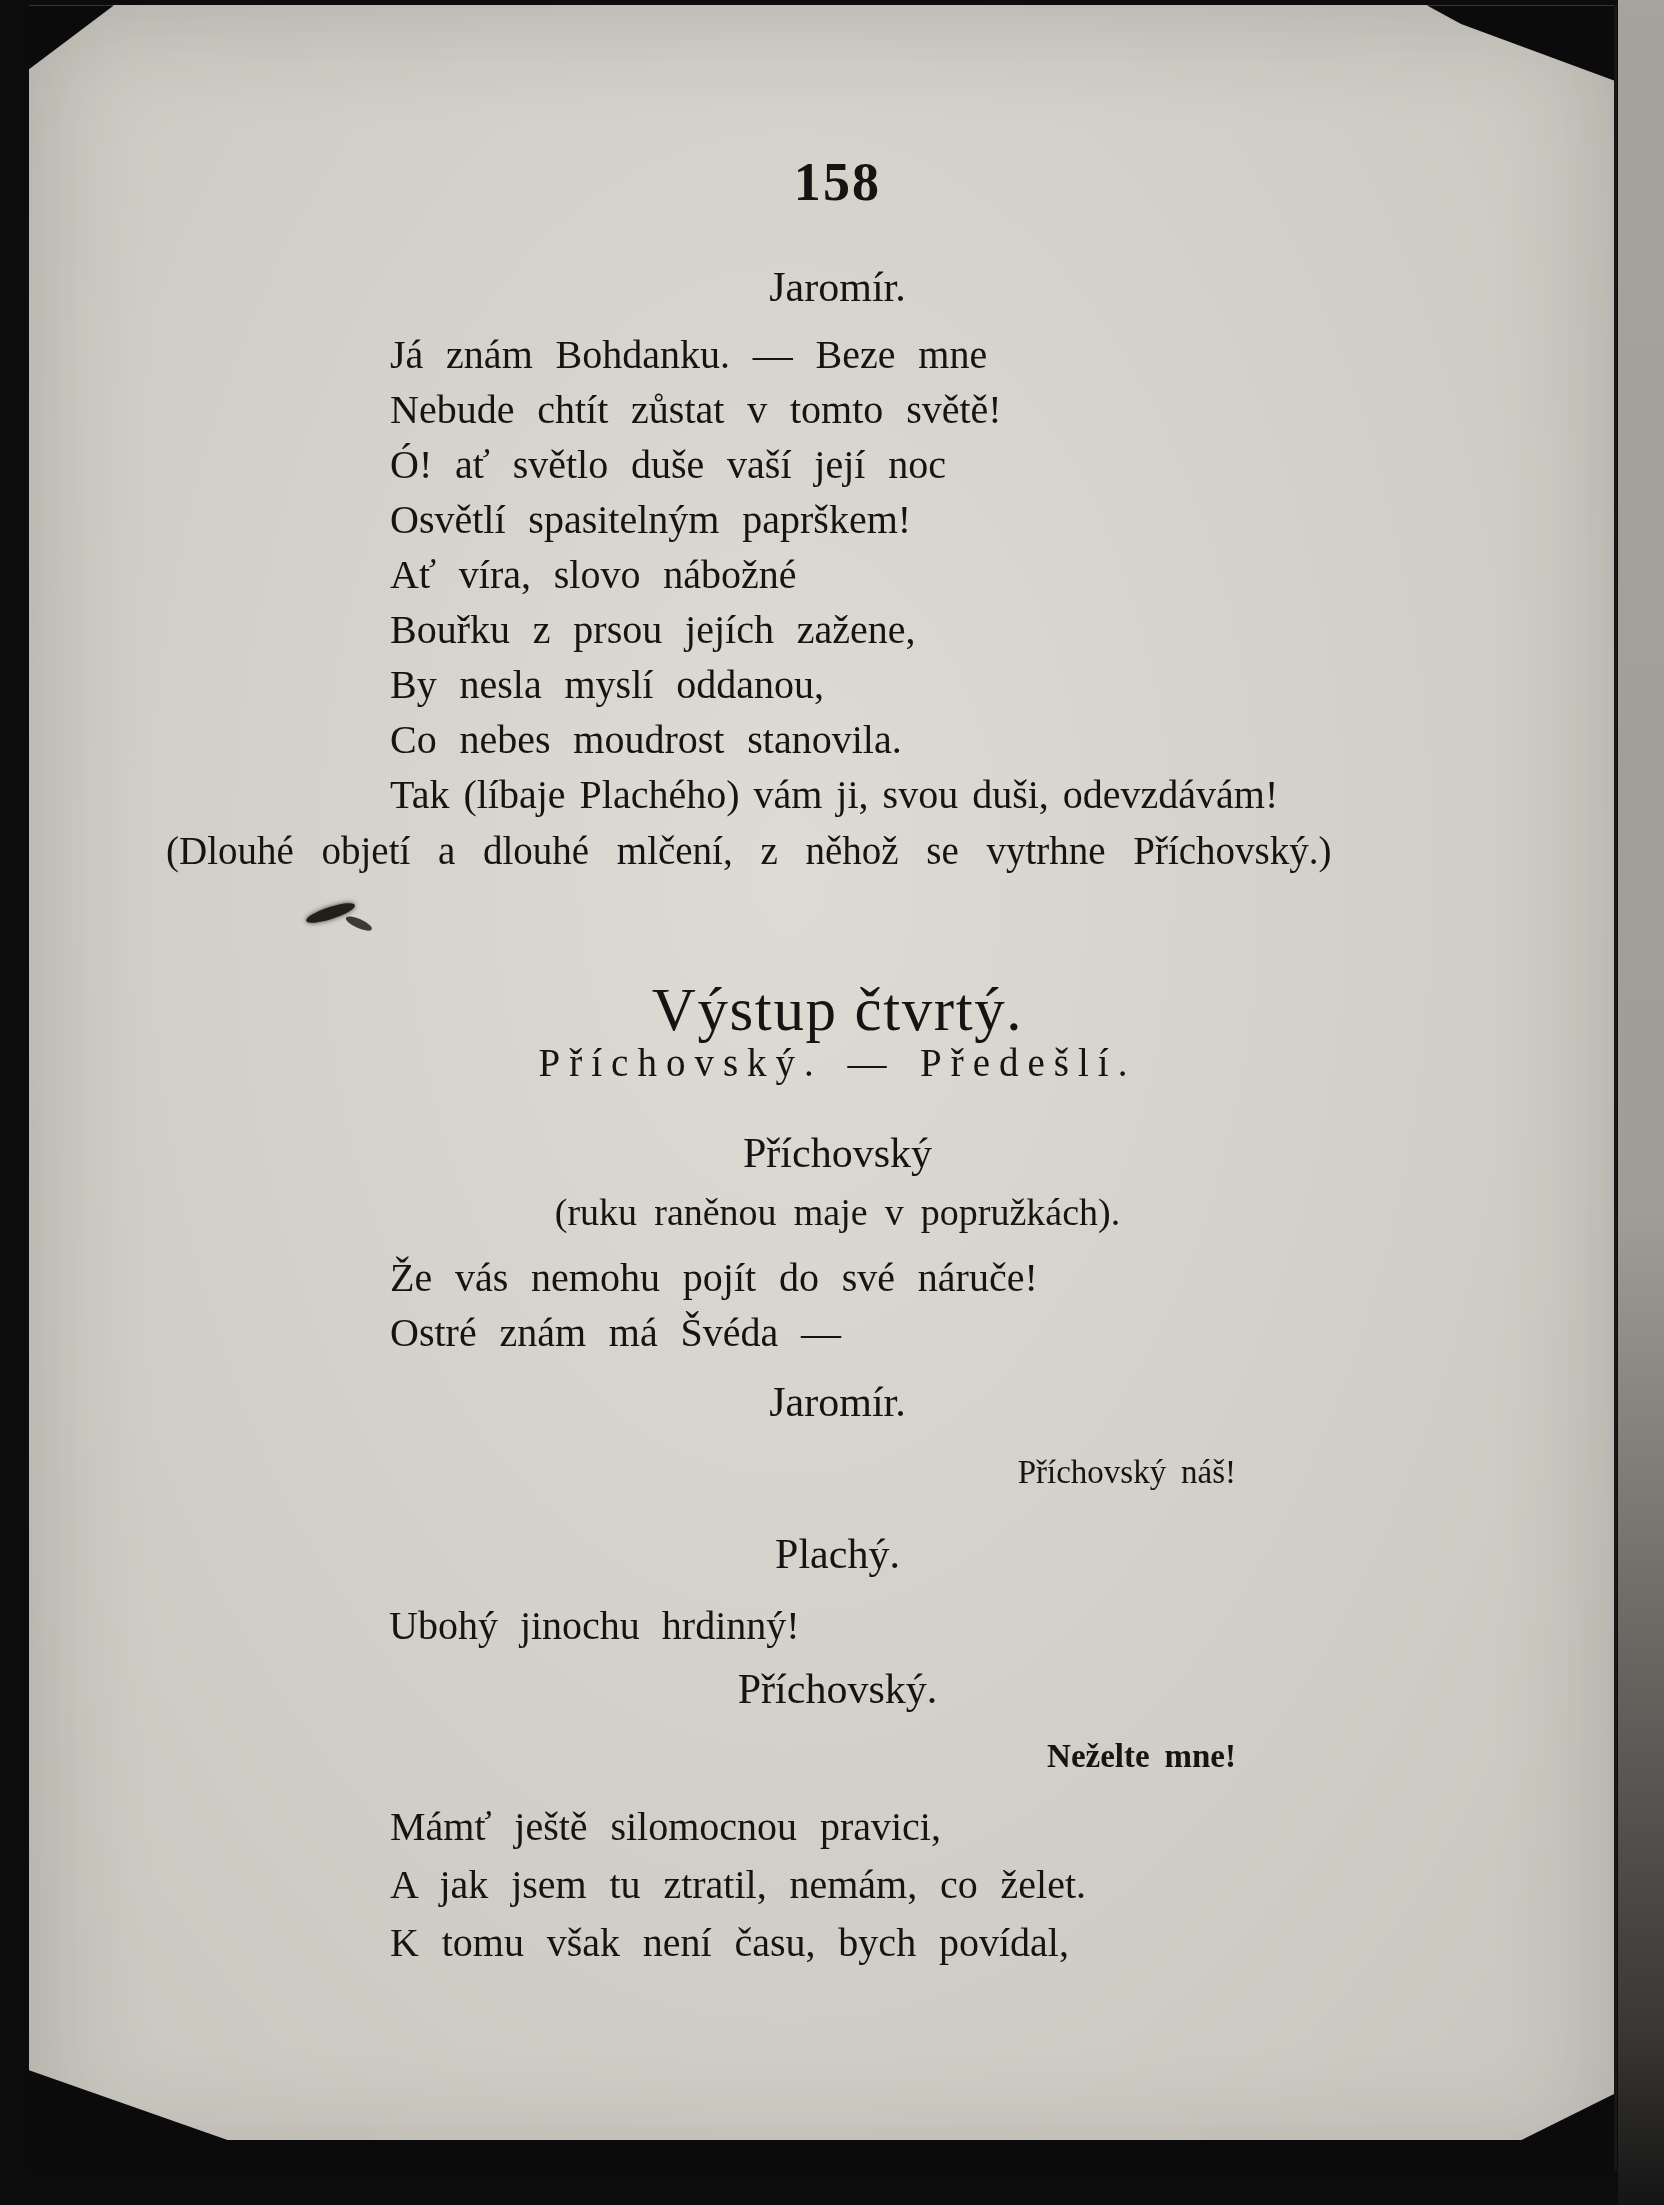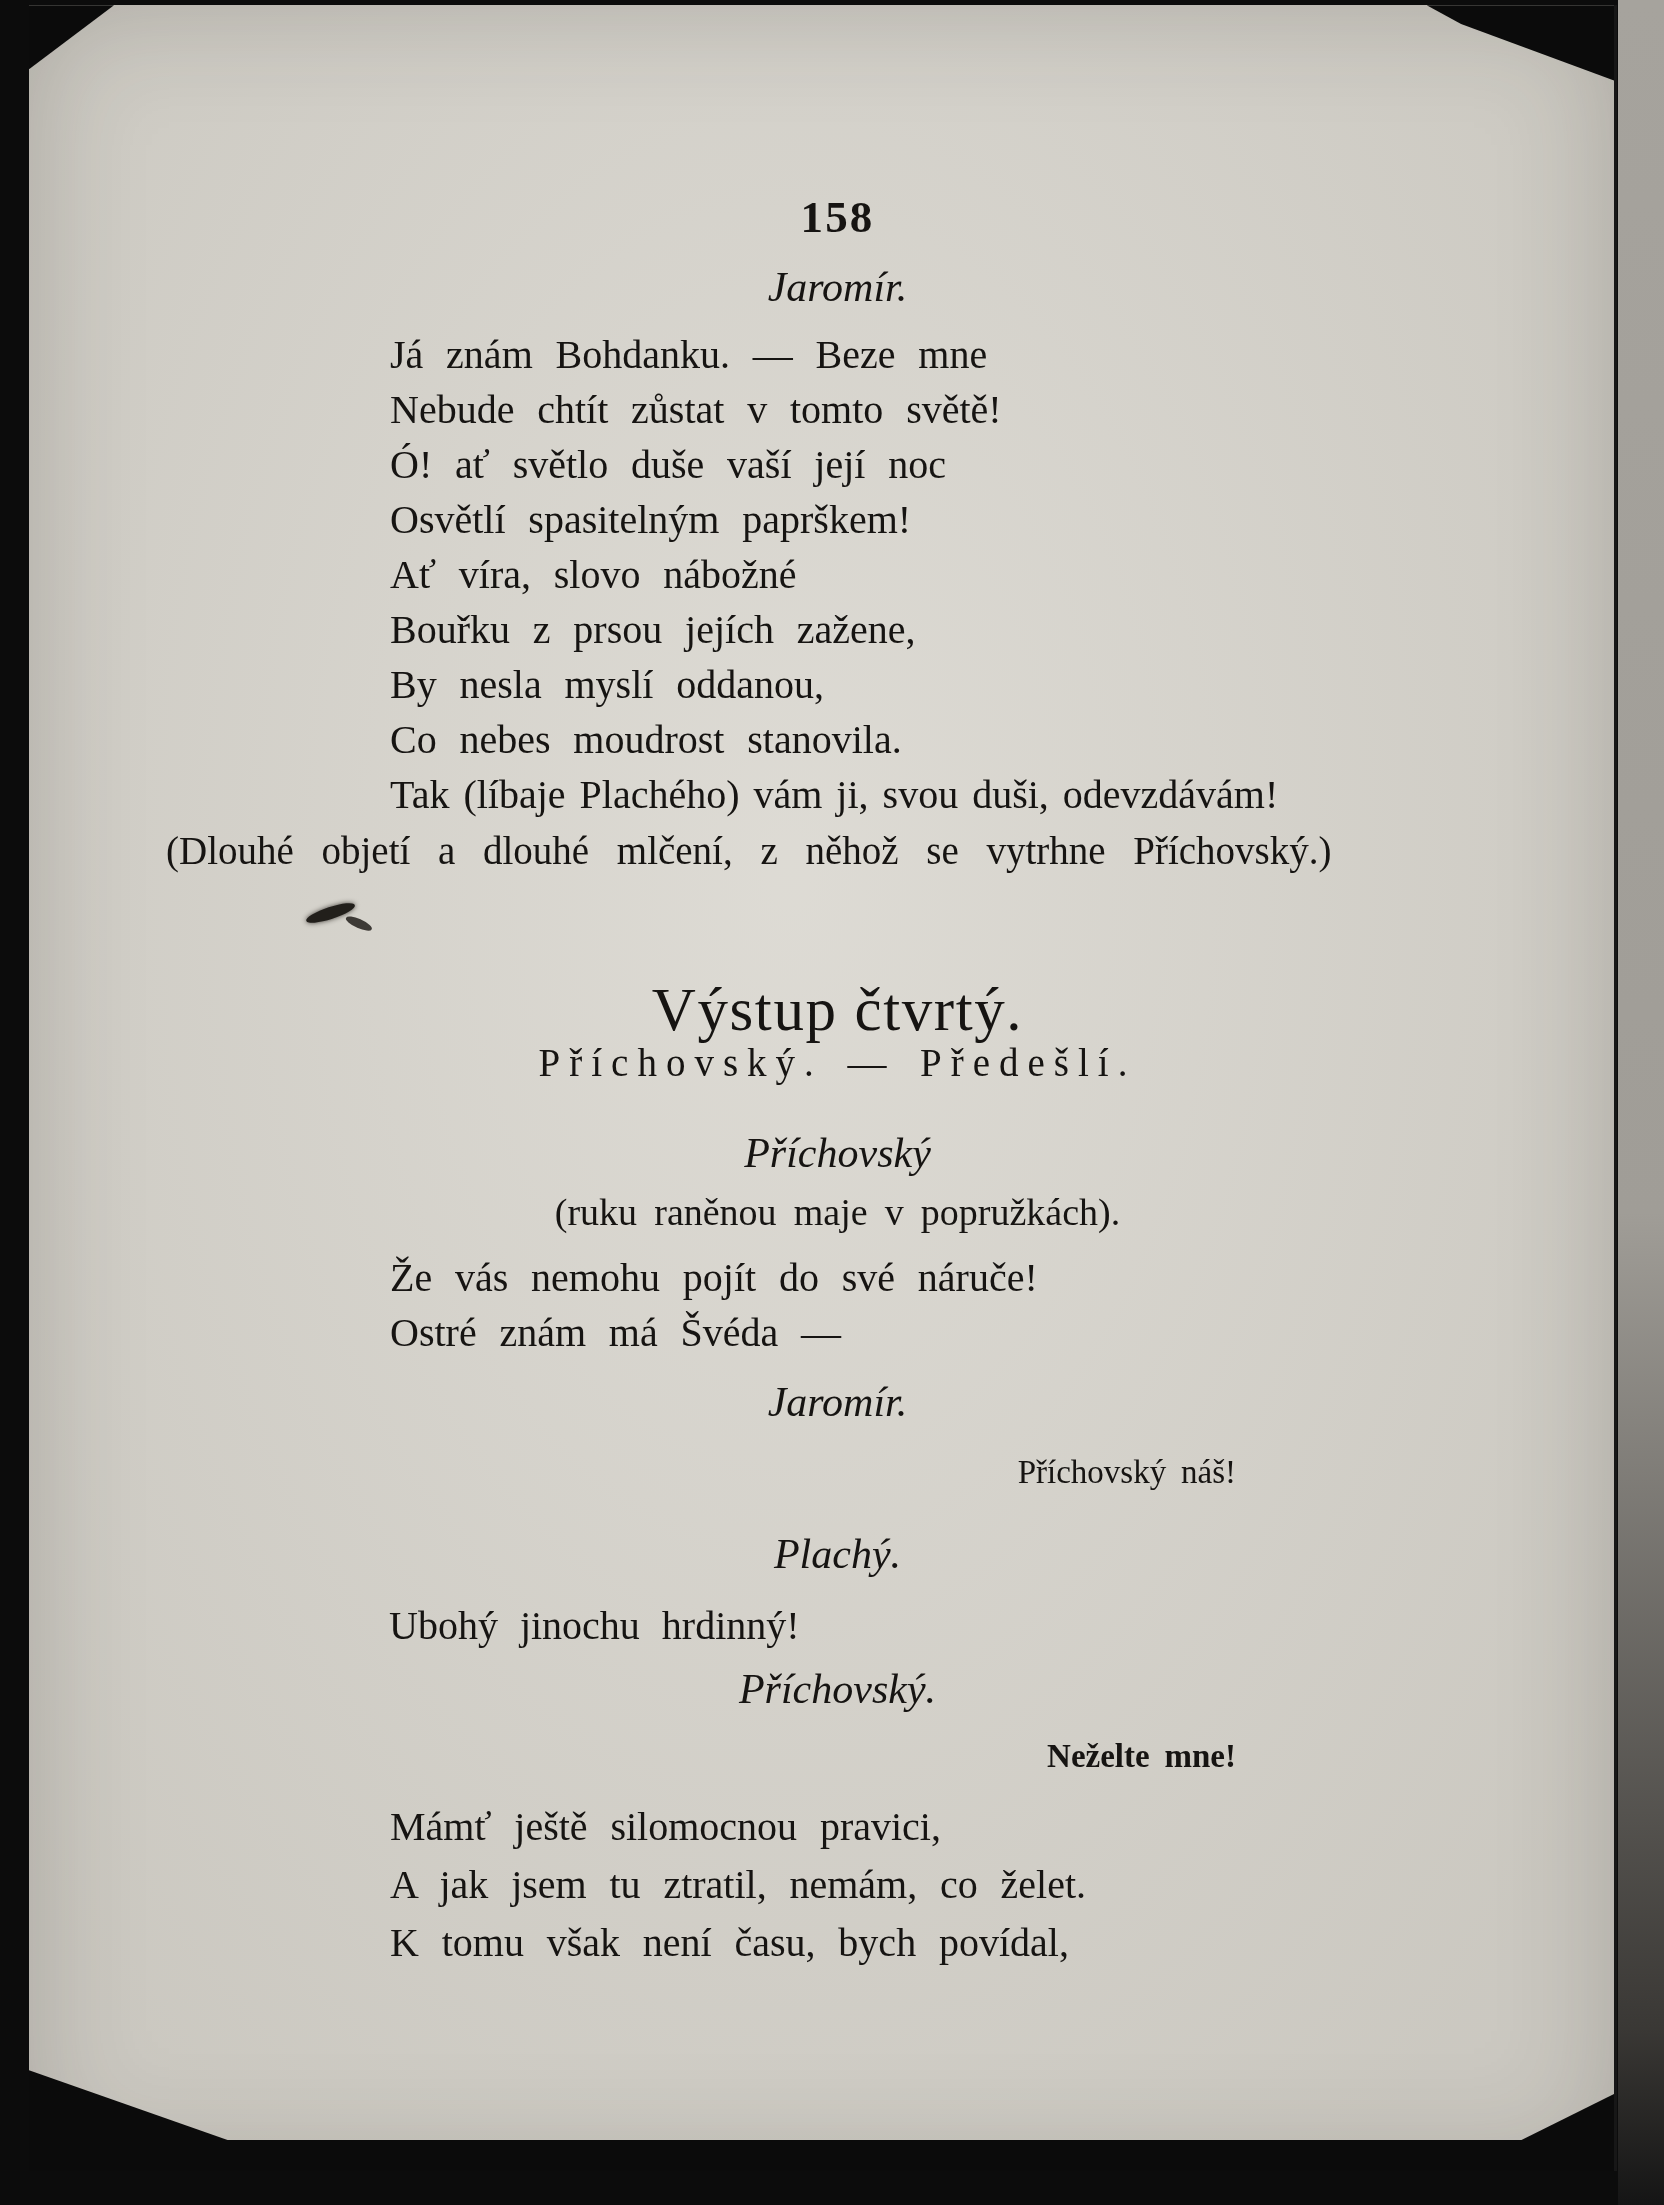--- a/index.html
+++ b/index.html
@@ -102,27 +102,25 @@
     opacity: 0.85;
   }
   .block { position: absolute; white-space: nowrap; }
   .centered {
     left: 64px;
     right: 32px;
     text-align: center;
   }
   .pagenum {
     top: 146px;
-    font-size: 45px;
+    font-size: 54px;
     font-weight: 700;
     letter-spacing: 2.1px;
-    margin-top: 40px;
   }
   .speaker {
-    font-style: italic;
     font-size: 42px;
   }
   .sp-1 { top: 258px; }
   .verse {
     font-size: 40px;
     line-height: 55px;
     word-spacing: 0.32em;
   }
   .verse-1 { left: 361px; top: 322px; }
   .line-tight { word-spacing: 0.10em; }

